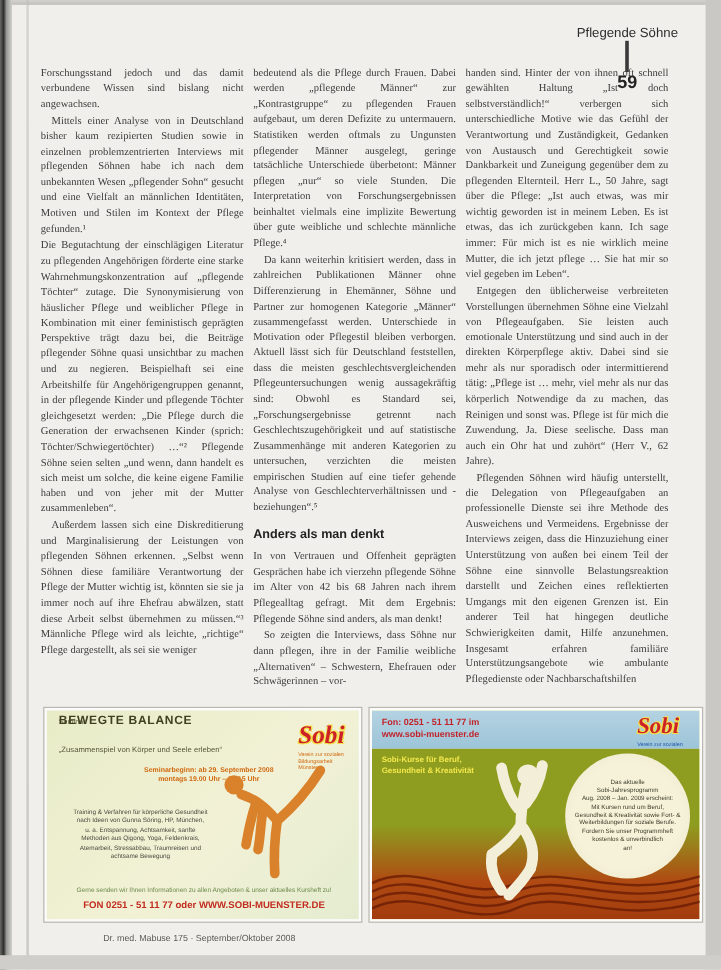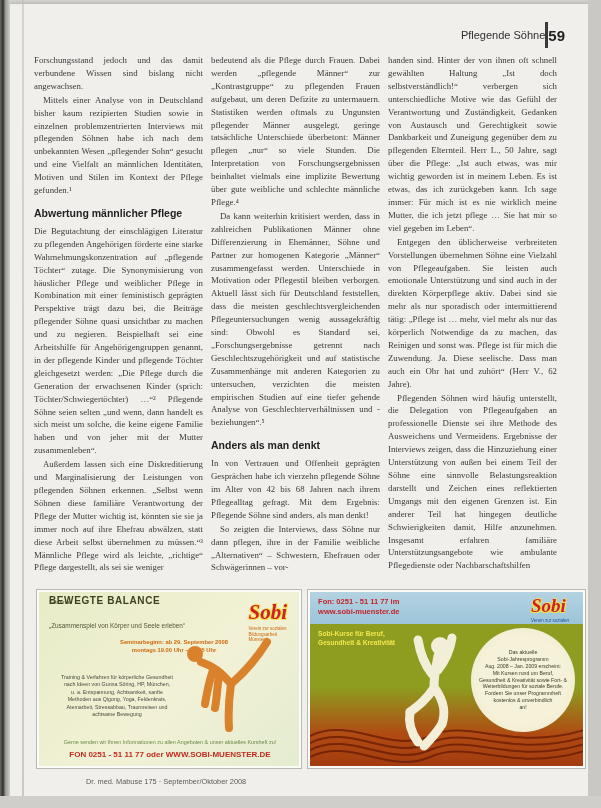--- a/index.html
+++ b/index.html
@@ -2,21 +2,21 @@
 <html><head>
 <meta charset="utf-8">
 <style>
   html,body{margin:0;padding:0;}
   body{width:601px;height:808px;position:relative;background:#d8d7d3;font-family:"Liberation Serif",serif;overflow:hidden;}
   .page{position:absolute;left:6px;top:4px;right:10px;bottom:6px;background:#f0efeb;box-shadow:0 0 6px rgba(0,0,0,.25);}
   .spine{position:absolute;left:0;top:0;width:10px;height:808px;background:linear-gradient(90deg,#6a6a66 0%,#2e2e2c 30%,#9a9a96 55%,#cfcfcb 100%);}
   .spine-line{position:absolute;left:22px;top:0;width:2px;height:808px;background:linear-gradient(180deg,#bdbdb9,#a9a9a5);opacity:.55;}
 
   
-  .hdr{position:absolute;top:22px;right:36px;display:flex;align-items:center;gap:0;font-family:"Liberation Sans",sans-serif;}
+  .hdr{position:absolute;top:22px;right:36px;display:flex;align-items:center;gap:0;font-family:"Liberation Sans",sans-serif;flex-direction:column;}
   .hdr .sec{font-size:11px;color:#2e2e2e;}
   .hdr .bar{width:3px;height:26px;background:#3a3a3a;}
   .hdr .num{font-size:15px;font-weight:bold;color:#222;}
 
   
   .cols{position:absolute;left:34px;top:54px;width:537px;height:528px;display:flex;gap:8px;}
   .col{width:169px;height:528px;overflow:hidden;font-size:8.8px;line-height:12.9px;color:#3b3b3b;text-align:justify;}
   .col p{margin:0 0 1px 0;text-indent:9px;}
   .col p.noindent{text-indent:0;}
   .col h3{font-family:"Liberation Sans",sans-serif;font-size:10.5px;color:#1f1f1f;margin:10px 0 5px 0;text-indent:0;}
@@ -76,21 +76,20 @@
 <div class="hdr">
   <span class="sec">Pflegende Söhne</span>
   <span class="bar"></span>
   <span class="num">59</span>
 </div>
 
 <div class="cols">
   <div class="col">
     <p class="noindent">Forschungsstand jedoch und das damit verbundene Wissen sind bislang nicht angewachsen.</p>
     <p>Mittels einer Analyse von in Deutschland bisher kaum rezipierten Studien sowie in einzelnen problemzentrierten Interviews mit pflegenden Söhnen habe ich nach dem unbekannten Wesen „pflegender Sohn“ gesucht und eine Vielfalt an männlichen Identitäten, Motiven und Stilen im Kontext der Pflege gefunden.¹</p>
-    <h3>Abwertung männlicher Pflege</h3>
     <p class="noindent">Die Begutachtung der einschlägigen Literatur zu pflegenden Angehörigen förderte eine starke Wahrnehmungskonzentration auf „pflegende Töchter“ zutage. Die Synonymisierung von häuslicher Pflege und weiblicher Pflege in Kombination mit einer feministisch geprägten Perspektive trägt dazu bei, die Beiträge pflegender Söhne quasi unsichtbar zu machen und zu negieren. Beispielhaft sei eine Arbeitshilfe für Angehörigengruppen genannt, in der pflegende Kinder und pflegende Töchter gleichgesetzt werden: „Die Pflege durch die Generation der erwachsenen Kinder (sprich: Töchter/Schwiegertöchter) …“² Pflegende Söhne seien selten „und wenn, dann handelt es sich meist um solche, die keine eigene Familie haben und von jeher mit der Mutter zusammenleben“.</p>
     <p>Außerdem lassen sich eine Diskreditierung und Marginalisierung der Leistungen von pflegenden Söhnen erkennen. „Selbst wenn Söhnen diese familiäre Verantwortung der Pflege der Mutter wichtig ist, könnten sie sie ja immer noch auf ihre Ehefrau abwälzen, statt diese Arbeit selbst übernehmen zu müssen.“³ Männliche Pflege wird als leichte, „richtige“ Pflege dargestellt, als sei sie weniger</p>
   </div>
   <div class="col">
     <p class="noindent">bedeutend als die Pflege durch Frauen. Dabei werden „pflegende Männer“ zur „Kontrastgruppe“ zu pflegenden Frauen aufgebaut, um deren Defizite zu untermauern. Statistiken werden oftmals zu Ungunsten pflegender Männer ausgelegt, geringe tatsächliche Unterschiede überbetont: Männer pflegen „nur“ so viele Stunden. Die Interpretation von Forschungsergebnissen beinhaltet vielmals eine implizite Bewertung über gute weibliche und schlechte männliche Pflege.⁴</p>
     <p>Da kann weiterhin kritisiert werden, dass in zahlreichen Publikationen Männer ohne Differenzierung in Ehemänner, Söhne und Partner zur homogenen Kategorie „Männer“ zusammengefasst werden. Unterschiede in Motivation oder Pflegestil bleiben verborgen. Aktuell lässt sich für Deutschland feststellen, dass die meisten geschlechtsvergleichenden Pflegeuntersuchungen wenig aussagekräftig sind: Obwohl es Standard sei, „Forschungsergebnisse getrennt nach Geschlechtszugehörigkeit und auf statistische Zusammenhänge mit anderen Kategorien zu untersuchen, verzichten die meisten empirischen Studien auf eine tiefer gehende Analyse von Geschlechterverhältnissen und -beziehungen“.⁵</p>
     <h3>Anders als man denkt</h3>
     <p class="noindent">In von Vertrauen und Offenheit geprägten Gesprächen habe ich vierzehn pflegende Söhne im Alter von 42 bis 68 Jahren nach ihrem Pflegealltag gefragt. Mit dem Ergebnis: Pflegende Söhne sind anders, als man denkt!</p>
     <p>So zeigten die Interviews, dass Söhne nur dann pflegen, ihre in der Familie weibliche „Alternativen“ – Schwestern, Ehefrauen oder Schwägerinnen – vor-</p>
   </div>

